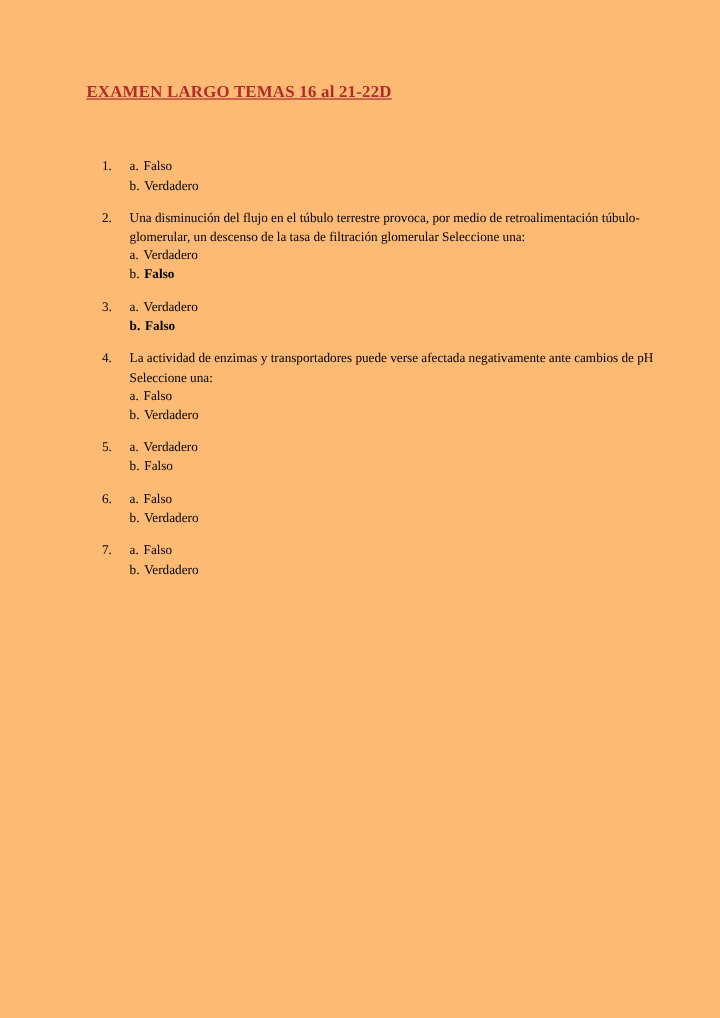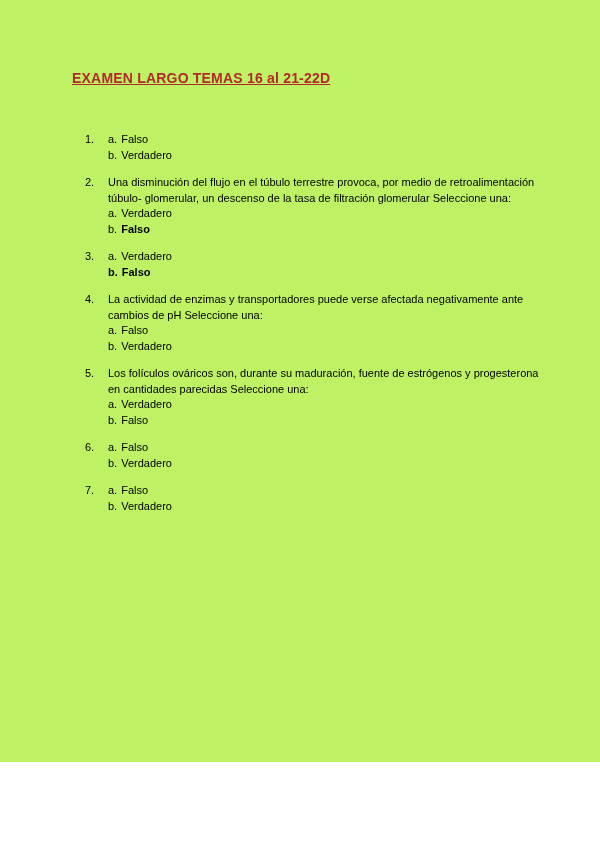--- a/index.html
+++ b/index.html
@@ -2,23 +2,24 @@
 <html><head>
 <meta charset="utf-8">
 <style>
   * { margin: 0; padding: 0; box-sizing: border-box; }
   html, body { background: #ffffff; }
   body { font-family: "Liberation Sans", "DejaVu Sans", sans-serif; }
 
   .page {
     position: relative;
     width: 600px;
-    height: 762px;
-    background: #bef264;
+    height: 848px;
+    background: #fdba74;
     overflow: hidden;
+    font-family: Liberation Serif, serif;
   }
 
   .content {
     position: absolute;
     left: 72px;
     top: 0;
     width: 474px;
   }
 
   .exam-title {
@@ -98,21 +99,20 @@
 
       <div class="question">
         <span class="qnum">4.</span>
         <div class="qtext">La actividad de enzimas y transportadores puede verse afectada negativamente ante cambios de pH Seleccione una:</div>
         <div class="option"><span class="opt-prefix">a.</span><span class="opt-text">Falso</span></div>
         <div class="option"><span class="opt-prefix">b.</span><span class="opt-text">Verdadero</span></div>
       </div>
 
       <div class="question">
         <span class="qnum">5.</span>
-        <div class="qtext">Los folículos ováricos son, durante su maduración, fuente de estrógenos y progesterona en cantidades parecidas Seleccione una:</div>
         <div class="option"><span class="opt-prefix">a.</span><span class="opt-text">Verdadero</span></div>
         <div class="option"><span class="opt-prefix">b.</span><span class="opt-text">Falso</span></div>
       </div>
 
       <div class="question">
         <span class="qnum">6.</span>
         <div class="option"><span class="opt-prefix">a.</span><span class="opt-text">Falso</span></div>
         <div class="option"><span class="opt-prefix">b.</span><span class="opt-text">Verdadero</span></div>
       </div>
 

